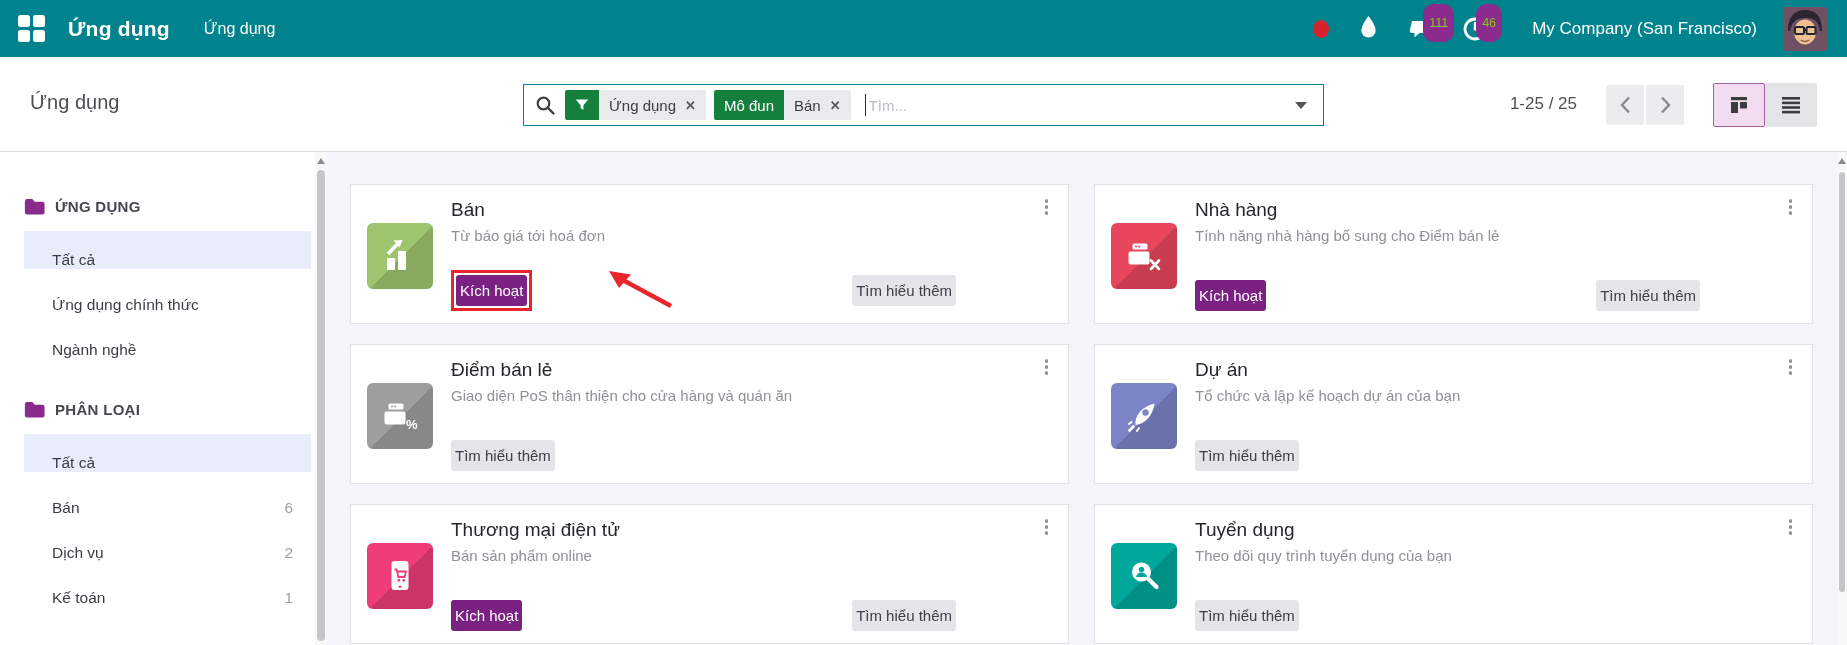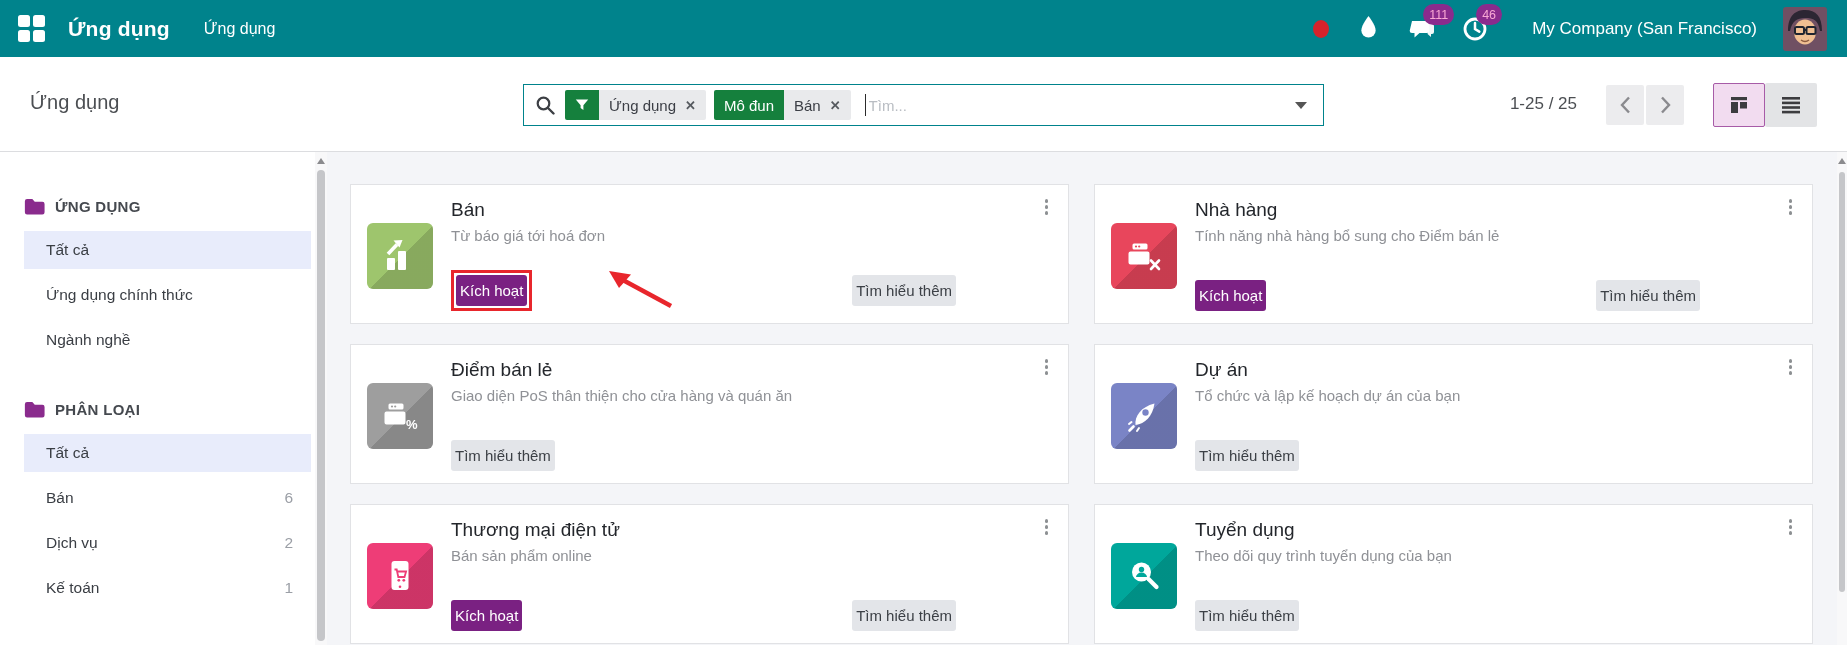--- a/index.html
+++ b/index.html
@@ -11,22 +11,22 @@
     background:#00838c; display:flex; align-items:center; color:#fff; }
   .apps-grid { width:28px; height:28px; margin-left:18px; display:grid;
     grid-template-columns:12px 12px; grid-template-rows:12px 12px; gap:3px; cursor:pointer; }
   .apps-grid i { background:#fff; border-radius:2.5px; }
   .tb-title { font-size:21px; font-weight:700; margin-left:22px; letter-spacing:.2px; }
   .tb-menu { font-size:16px; margin-left:34px; cursor:pointer; }
   .tb-right { margin-left:auto; display:flex; align-items:center; gap:26px; padding-right:20px; }
   .rec-dot { width:16px; height:18px; border-radius:50%; background:#d6232b; }
   .tb-ic { position:relative; width:27px; height:27px; display:flex;
     align-items:center; justify-content:center; cursor:pointer; }
-  .tb-badge { position:absolute; top:-11px; left:15px; height:21px; min-width:22px;
-    padding:0 6px; background:#8a2b8d; border-radius:11px; color:#f9a8d4; font-size:12.5px;
+  .tb-badge { position:absolute; top:-11px; left:15px; height:38px; min-width:22px;
+    padding:0 6px; background:#8a2b8d; border-radius:11px; color:#84cc16; font-size:12.5px;
     display:flex; align-items:center; justify-content:center; }
   .tb-company { font-size:17px; margin-left:18px; cursor:pointer; white-space:nowrap; }
   .tb-avatar { width:44px; height:44px; border-radius:3px; overflow:hidden; cursor:pointer; }
 
   
   .cpanel { position:absolute; left:0; top:57px; width:1847px; height:95px;
     background:#fff; border-bottom:1px solid #dcdde0; }
   .breadcrumb { position:absolute; left:30px; top:34px; font-size:20px; color:#4c4f53; }
   .searchbox { position:absolute; left:523px; top:27px; width:801px; height:42px;
     border:1px solid #00838c; background:#fff; display:flex; align-items:center; padding:0 0 0 12px; }
@@ -55,22 +55,22 @@
     justify-content:center; cursor:pointer; }
   .sw-kanban { background:#f2dcf0; border-color:#a75ba7; border-radius:2px; }
   .sw-list { background:#e3e4e6; border-radius:2px; }
 
   
   .sidebar { position:absolute; left:0; top:152px; width:315px; height:493px;
     background:#fff; padding-top:46px; }
   .sb-section + .sb-section { margin-top:42px; }
   .sb-head { display:flex; align-items:center; padding-left:24px; margin-bottom:16px; }
   .sb-head span { font-size:15px; font-weight:700; color:#45494f; margin-left:10px; letter-spacing:.3px; }
-  .sb-item { height:38px; margin:0 4px 7px 24px; display:flex; align-items:center;
-    padding-left:22px; padding-right:18px; font-size:15.5px; color:#3a3e44; cursor:pointer; }
+  .sb-item { height:38px; margin:0 4px 7px 24px; display:flex; align-items:flex-end;
+    padding-left:28px; padding-right:18px; font-size:15.5px; color:#3a3e44; cursor:pointer; }
   .sb-item.active { background:#e8ecfb; }
   .sb-item .cnt { margin-left:auto; color:#9b9fa6; }
 
   
   .v-scroll { position:absolute; top:152px; height:493px; }
   .v-scroll .track { position:absolute; inset:0; background:#f8f8f9; }
   .v-scroll .arrow { position:absolute; top:6px; left:50%; transform:translateX(-50%);
     width:0; height:0; border-left:4px solid transparent; border-right:4px solid transparent;
     border-bottom:6px solid #8b8b8e; }
   .v-scroll .thumb { position:absolute; left:2px; right:2px; background:#c5c6c9; border-radius:4px; }

